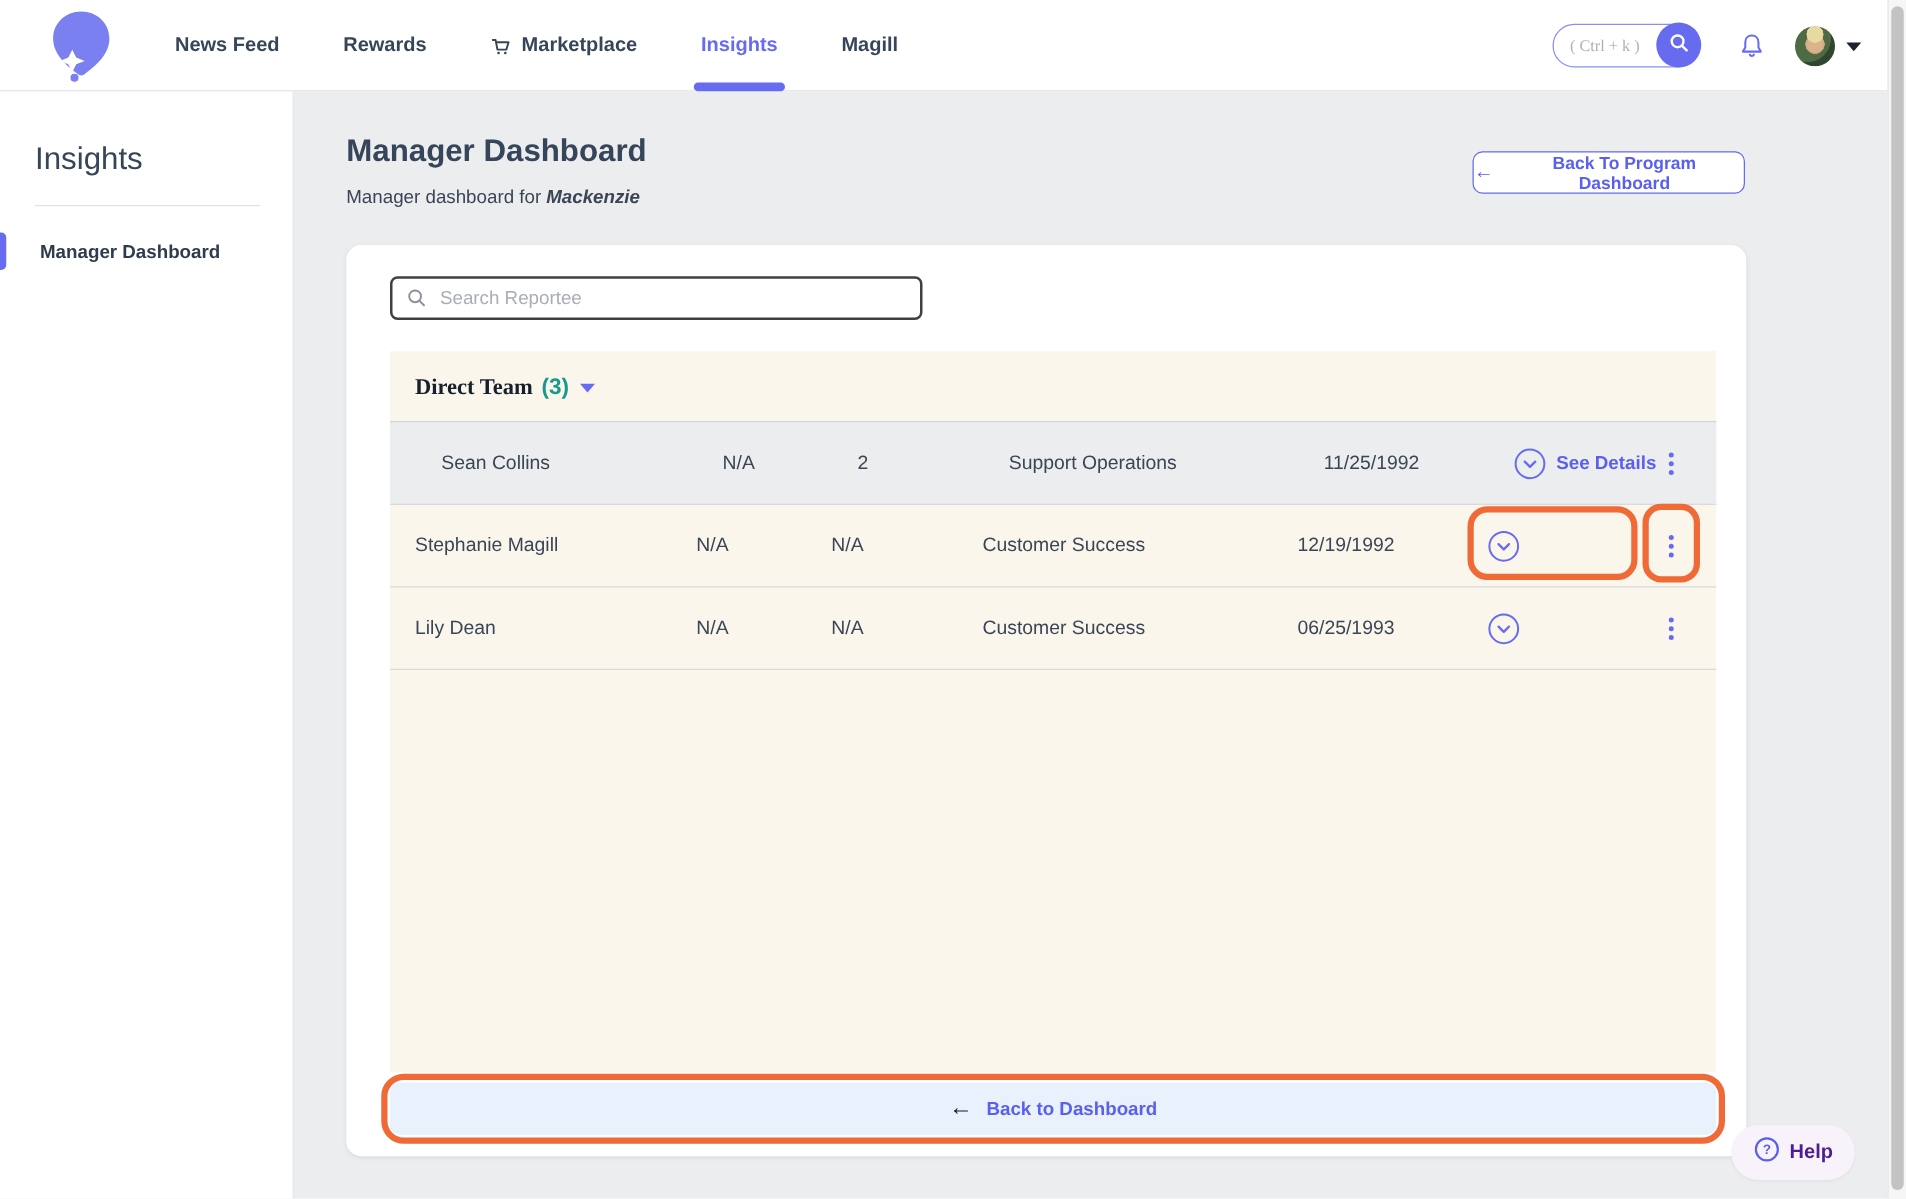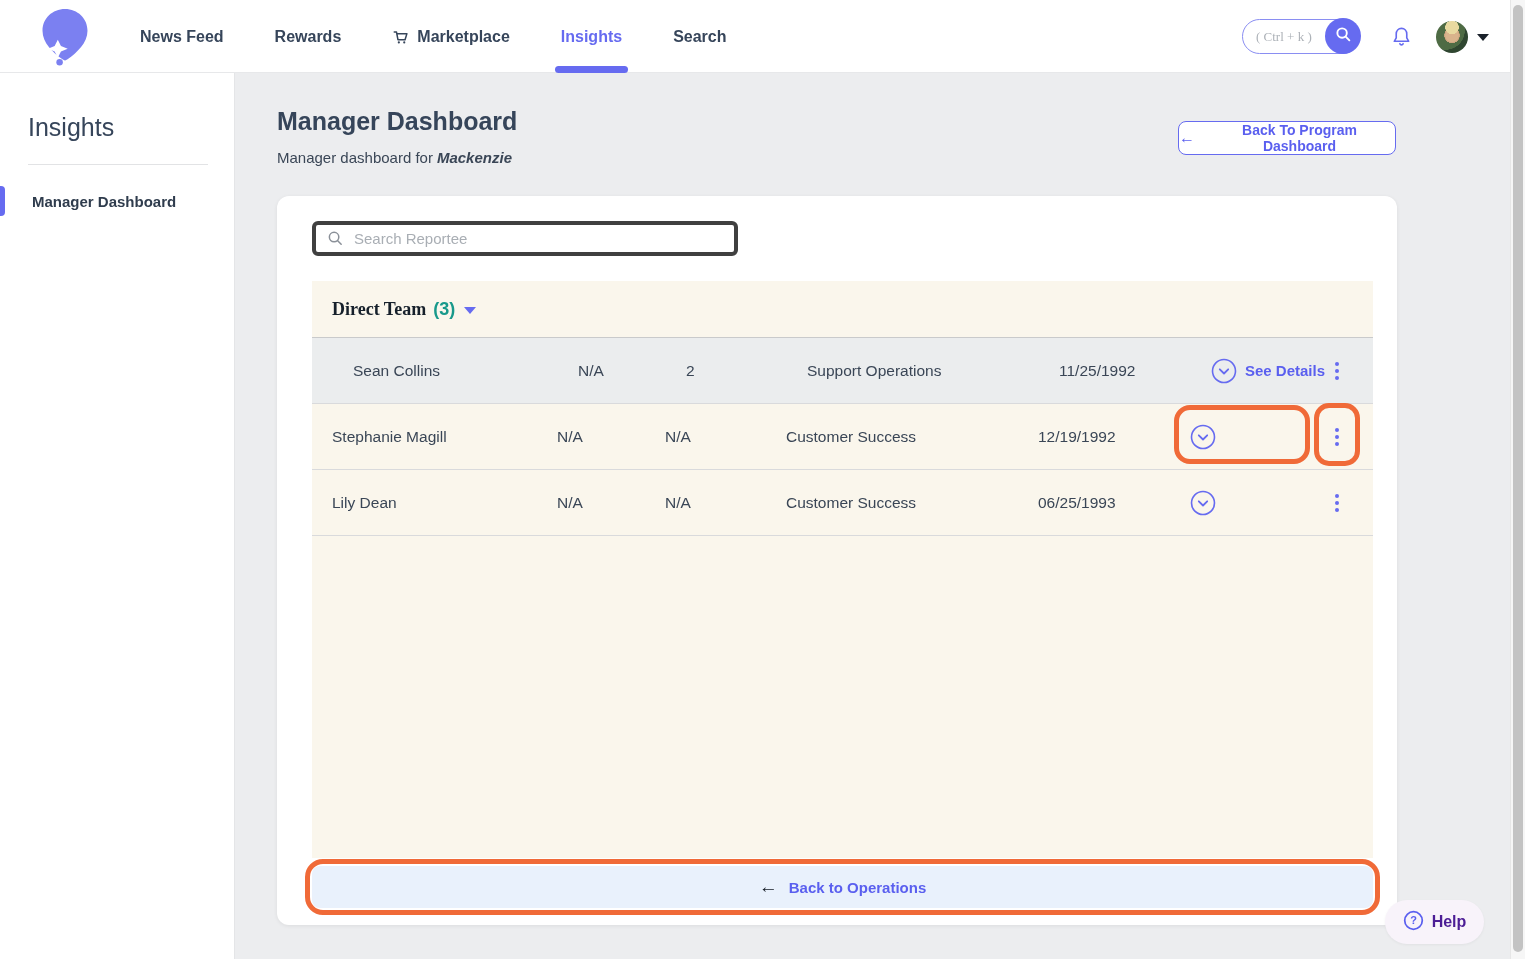--- a/index.html
+++ b/index.html
@@ -40,21 +40,21 @@
   
   .content { position:absolute; left:235px; top:73px; width:1290px; height:886px; }
   .page-title { position:absolute; left:42px; top:34px; font-size:25px; font-weight:700; color:#36455A; }
   .page-subtitle { position:absolute; left:42px; top:76px; font-size:15px; color:#3A4656; }
   .page-subtitle .name { font-weight:700; margin-left:4px;font-style:italic; }
   .btn-back-program { position:absolute; left:943px; top:48px; width:218px; height:34px; background:#ffffff; border:1px solid #666BF0; border-radius:8px; color:#5A5FEF; font-size:14px; font-weight:700; display:flex; align-items:center; justify-content:center; gap:9px; cursor:pointer; font-family:"Liberation Sans", sans-serif; }
   .btn-back-program .arrow { font-size:16px; font-weight:400; }
 
   .card { position:absolute; left:42px; top:123px; width:1120px; height:729px; background:#ffffff; border-radius:12px; box-shadow:0 1px 4px rgba(0,0,0,0.07); }
 
-  .reportee-search { position:absolute; left:35px; top:25px; width:426px; height:35px; border:4px solid #404040; border-radius:6px; display:flex; align-items:center; background:#fff; }
+  .reportee-search { position:absolute; left:35px; top:25px; width:426px; height:35px; border:2px solid #404040; border-radius:6px; display:flex; align-items:center; background:#fff; }
   .reportee-search svg { margin-left:11px; flex:none; }
   .reportee-search input { border:none; outline:none; flex:1; margin:0 10px; font-size:15px; color:#3A4656; font-family:"Liberation Sans", sans-serif; }
   .reportee-search input::placeholder { color:#A9AEB4; }
 
   .cream { position:absolute; left:35px; top:85px; width:1061px; height:577px; background:#FAF6EC; }
   .group-header { height:57px; display:flex; align-items:center; padding-left:20px; border-bottom:1px solid #C9CACB; }
   .group-header .g-title { font-size:18px; font-weight:700; color:#16202B;font-family:Liberation Serif, serif; }
   .group-header .g-count { font-size:18px; font-weight:700; color:#18998B; margin-left:7px; }
   .group-header .g-caret { width:0; height:0; margin-left:9px; margin-top:3px; border-left:6px solid transparent; border-right:6px solid transparent; border-top:7px solid #666BF0; }
 
@@ -113,21 +113,21 @@
               <circle cx="7.6" cy="16" r="1.2" fill="#36455A"></circle>
               <circle cx="13.6" cy="16" r="1.2" fill="#36455A"></circle>
             </svg>
         </span>
         <span>Marketplace</span>
       </div>
       <div class="nav-item active">
           <span>Insights</span>
         </div>
       <div class="nav-item">
-          <span>Search</span>
+          <span>Magill</span>
         </div>
     </div>
 
     <div class="search-pill">
       <input type="text" placeholder="( Ctrl + k )" style="">
       <button class="search-btn">
         <span>
           <svg viewBox="0 0 18 18" width="17" height="17">
               <circle cx="7.5" cy="7.5" r="5" fill="none" stroke="#ffffff" stroke-width="2"></circle>
               <line x1="11.3" y1="11.3" x2="15.2" y2="15.2" stroke="#ffffff" stroke-width="2" stroke-linecap="round"></line>
@@ -243,21 +243,21 @@
           <span class="kebab">
               <i></i>
               <i></i>
               <i></i>
             </span>
         </div>
       </div>
 
       <div class="footer-bar">
         <span class="arrow">←</span>
-        <span class="label">Back to Operations</span>
+        <span class="label">Back to Dashboard</span>
       </div>
 
       <div class="ring ring-see-details"></div>
       <div class="ring ring-kebab"></div>
       <div class="ring ring-footer"></div>
     </div>
 
     <div class="help-pill">
       <span>
         <svg viewBox="0 0 22 22" width="21" height="21">

